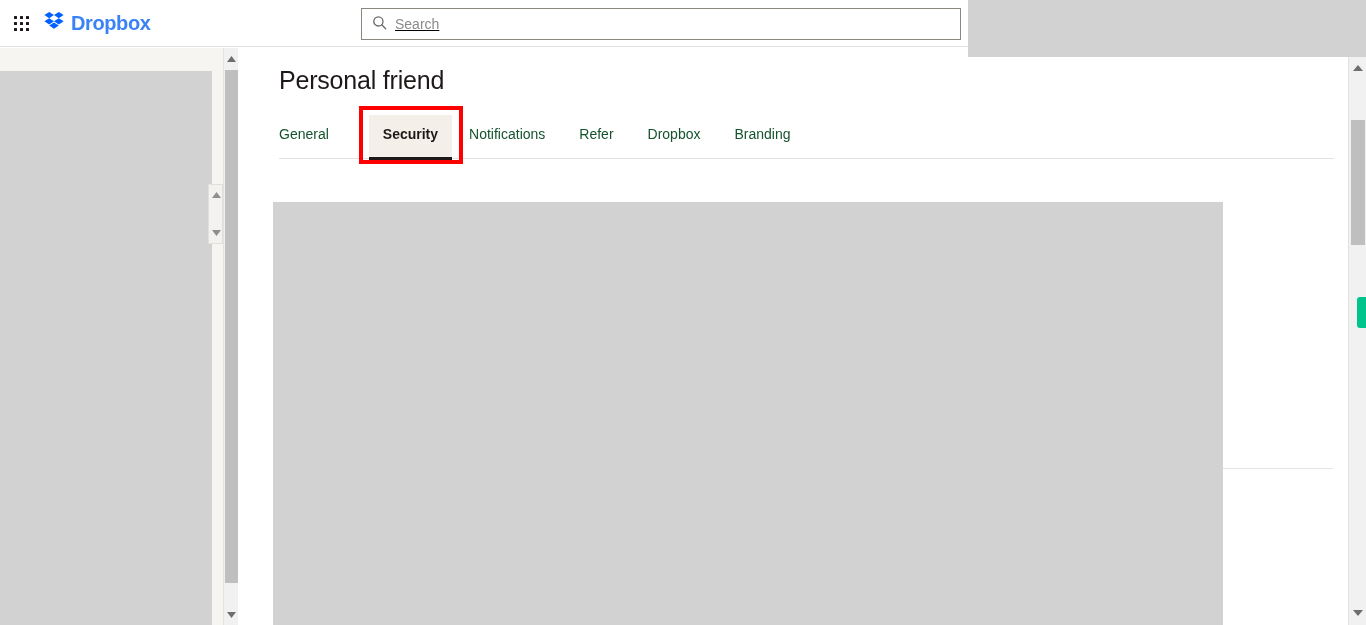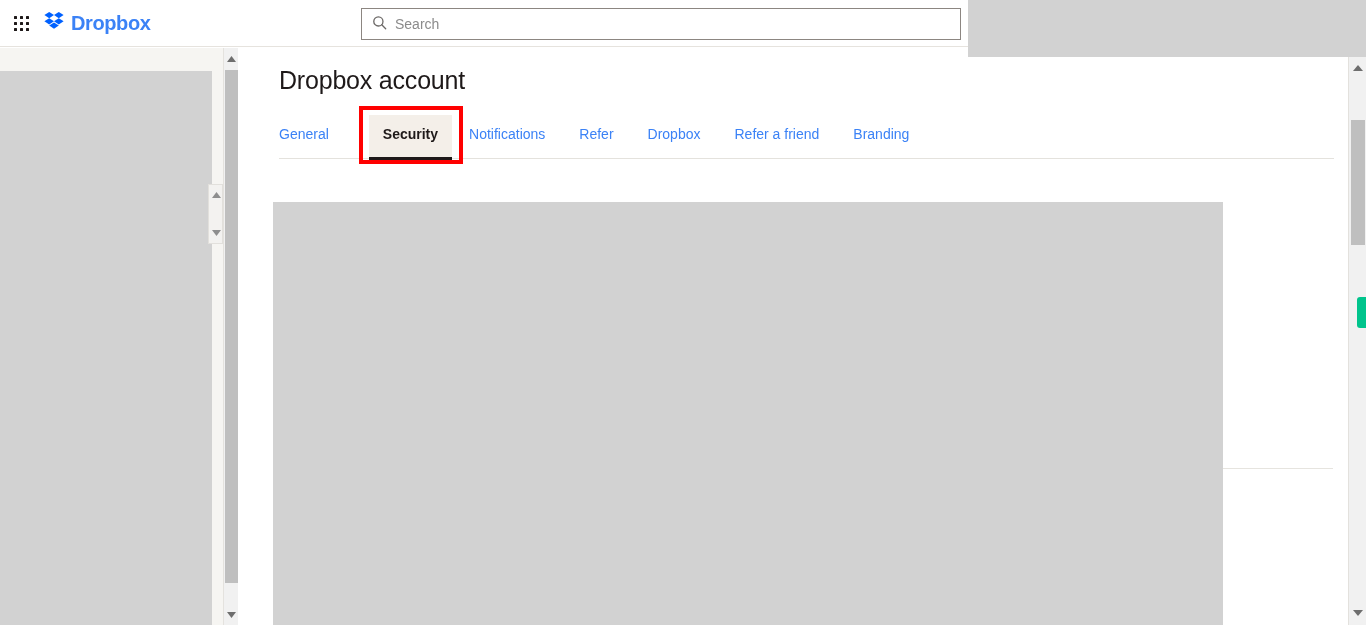--- a/index.html
+++ b/index.html
@@ -68,20 +68,21 @@
   .search-wrap {
     position: absolute;
     left: 361px; top: 8px;
     width: 600px;
     height: 32px;
     border: 1px solid #8c8681;
     background: #ffffff;
     box-sizing: border-box;
     display: flex;
     align-items: center;
+    text-decoration: underline;
   }
   .search-icon {
     margin-left: 10px;
     margin-right: 8px;
     flex: 0 0 auto;
     display: block;
   }
   .search-input {
     border: none;
     outline: none;
@@ -183,21 +184,21 @@
     left: 41px; top: 58px;
     width: 1055px;
     height: 44px;
     border-bottom: 1px solid #e4e2dd;
     box-sizing: border-box;
     display: flex;
     align-items: flex-start;
   }
   .tab {
     font-size: 14px;
-    color: #3b82f6;
+    color: #14532d;
     line-height: 18px;
     padding: 10px 0 14px 0;
     margin-right: 34px;
     cursor: pointer;
     white-space: nowrap;
     position: relative;
   }
   .tab:last-child { margin-right: 0; }
   .tab.active {
     color: #1e1919;
@@ -348,29 +349,28 @@
     <div class="sb-thumb"></div>
     <span class="sb-arrow bottom">
       <svg class="tri" width="9" height="6" viewBox="0 0 9 6" xmlns="http://www.w3.org/2000/svg">
         <polygon points="0,0 9,0 4.5,6" fill="#6e6e6e"></polygon>
       </svg>
     </span>
   </div>
 
   <div class="content">
 
-    <div class="page-title">Dropbox account</div>
+    <div class="page-title">Personal friend</div>
 
     <div class="tabs">
       <div class="tab">General</div>
       <div class="tab active">Security</div>
       <div class="tab">Notifications</div>
       <div class="tab">Refer</div>
       <div class="tab">Dropbox</div>
-      <div class="tab">Refer a friend</div>
       <div class="tab">Branding</div>
     </div>
 
     <div class="content-block"></div>
     <div class="content-divider"></div>
   </div>
 
   <div class="tab-highlight"></div>
 
   <div class="right-scrollbar">

